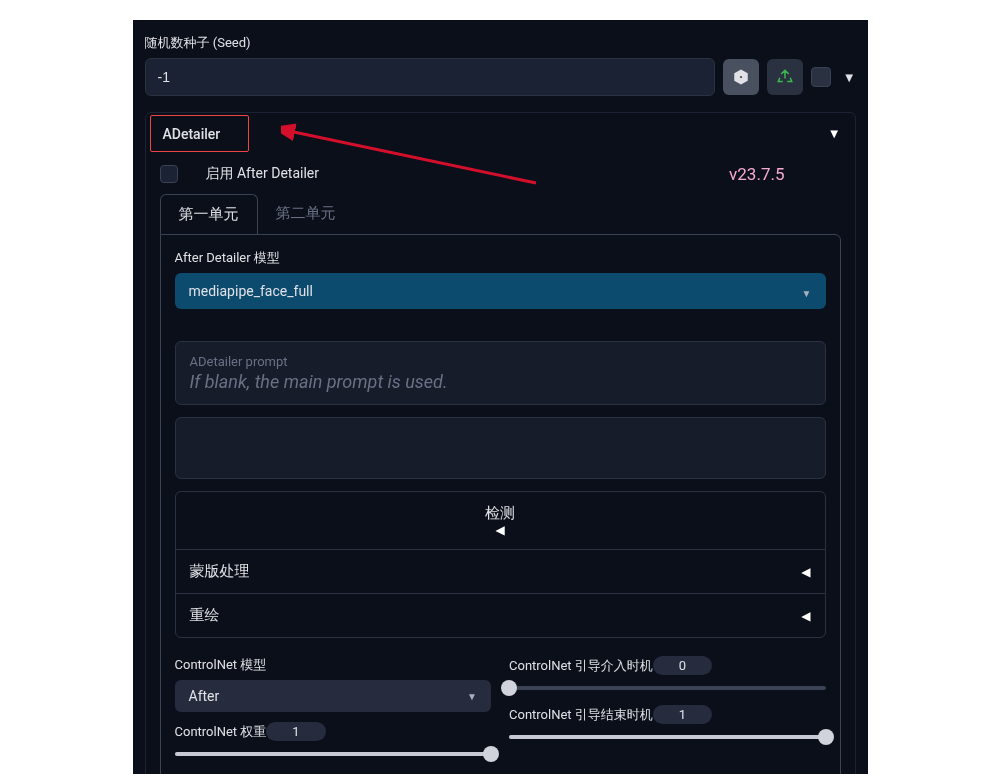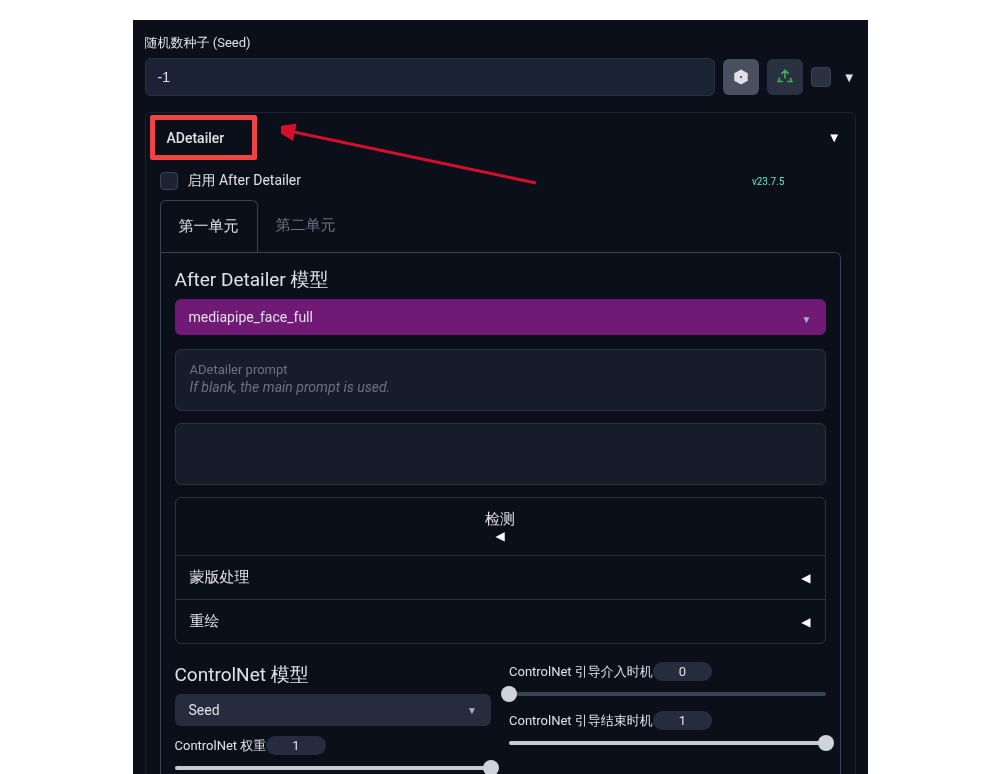--- a/index.html
+++ b/index.html
@@ -64,93 +64,93 @@
   padding: 0;
   position: relative;
 }
 .adetailer-header {
   display: flex;
   justify-content: space-between;
   align-items: center;
   padding: 2px 14px 8px 4px;
 }
 .adetailer-title-box {
-  border: 5px solid #ef4444;
+  border: 1px solid #ef4444;
   border-radius: 2px;
   padding: 8px 28px 8px 12px;
   display: inline-block;
 }
 .adetailer-title {
   font-size: 14px;
   font-weight: 500;
   color: #e0e1e6;
 }
 .triangle-arrow { font-size: 13px; color:#fff; }
 .enable-row {
   display: flex;
   align-items: center;
   justify-content: space-between;
   padding: 4px 70px 10px 14px;
 }
-.enable-left { display: flex; align-items: center; gap: 10px; }
+.enable-left { display: flex; align-items: center; gap: 28px; }
 .check { width:18px; height:18px; border-radius:4px; background:#1a2233; border:1px solid #3a4256;}
 .enable-label { font-size: 14px; color:#e0e1e6; }
-.version { font-size: 10px; color:#5eead4; }
+.version { font-size: 17px; color:#f9a8d4; }
 .red-arrow {
   position: absolute;
   top: 10px;
   left: 135px;
   pointer-events: none;
 }
 .tabs {
   display:flex;
   padding: 0 14px;
 }
 .tab {
-  padding: 16px 18px;
+  padding: 10px 18px;
   font-size: 15px;
   font-weight: 500;
   cursor: pointer;
 }
 .tab.active {
   border: 1px solid #3a4256;
   border-bottom: none;
   border-radius:6px 6px 0 0;
   color:#e0e1e6;
 }
 .tab.inactive { color:#6a7185; }
 .tab-body {
   margin: 0 14px 14px 14px;
   border: 1px solid #3a4256;
   border-radius: 0 6px 6px 6px;
   padding: 14px;
 }
-.sub-label { font-size:19px; margin-bottom:6px; color:#e0e1e6;}
+.sub-label { font-size:13px; margin-bottom:6px; color:#e0e1e6;}
 .select {
-  background:#701a75;
+  background:#0c4a6e;
   border-radius:6px;
   padding:10px 14px;
   display:flex;
   justify-content:space-between;
   align-items:flex-end;
   font-size:14px;
   cursor:pointer;
-  margin-bottom:14px;
+  margin-bottom:32px;
 }
 .caret { font-size:10px; color:#aab0c0; }
 .textarea-box {
   background:#171c2a;
   border:1px solid #2a3242;
   border-radius:6px;
   padding:12px 14px;
   min-height:62px;
   margin-bottom:12px;
 }
 .ta-line1 { font-size:13px; color:#6a7185; }
-.ta-line2 { font-size:14px; color:#6a7185; margin-top:2px; font-style:italic;}
+.ta-line2 { font-size:18px; color:#6a7185; margin-top:2px; font-style:italic;}
 .accordion-group { margin-top:6px; border:1px solid #2a3242; border-radius:6px; overflow:hidden;}
 .acc-row {
   display:flex;
   justify-content:space-between;
   align-items:center;
   padding:12px 14px;
   border-top:1px solid #2a3242;
   cursor:pointer;
   font-size:15px;
 }
@@ -295,21 +295,21 @@
           <span>重绘</span>
           <span class="acc-arrow">◀</span>
         </div>
       </div>
 
       <div class="controlnet-grid">
         <div class="cn-col">
           <div class="cn-row">
             <div class="sub-label">ControlNet 模型</div>
             <div class="cn-select">
-              <span>Seed</span>
+              <span>After</span>
               <span class="caret">▼</span>
             </div>
           </div>
           <div class="cn-row">
             <div class="cn-head">
               <span class="cn-label">ControlNet 权重</span>
               <span class="cn-value">1</span>
             </div>
             <div class="slider-wrap">
               <div class="slider-track">

